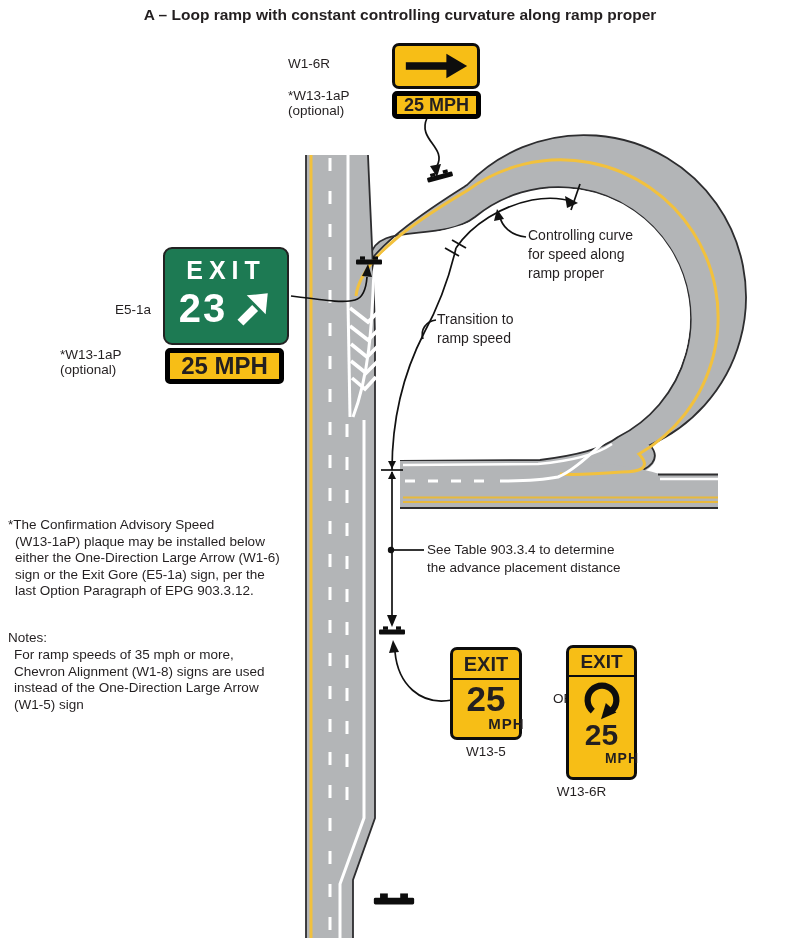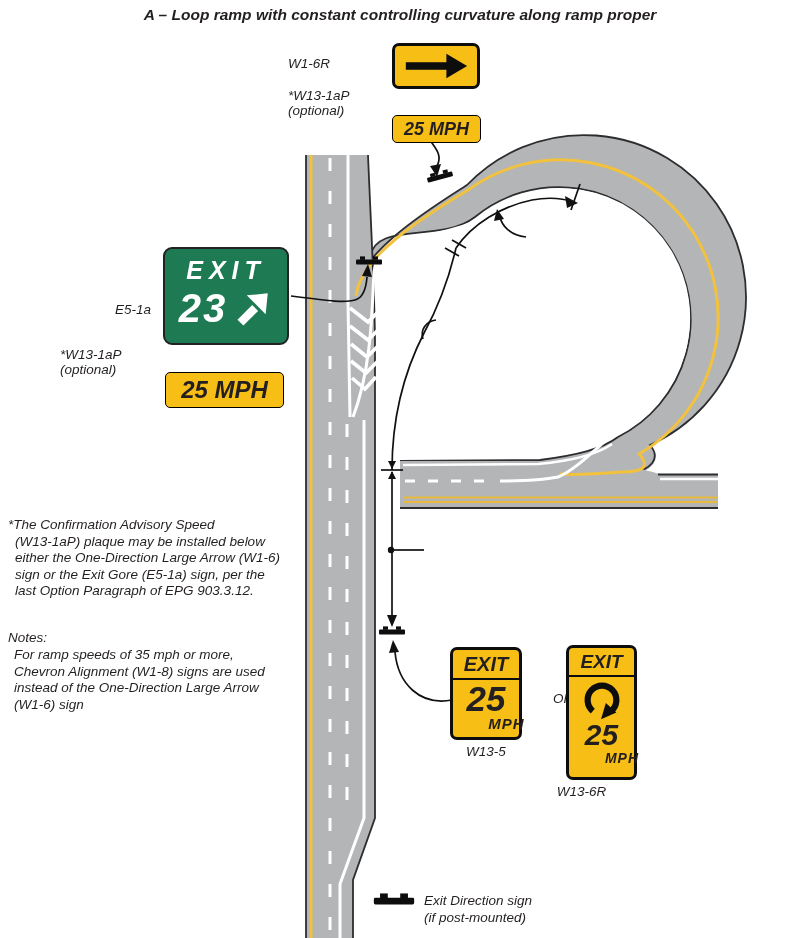--- a/index.html
+++ b/index.html
@@ -1,27 +1,27 @@
 <!DOCTYPE html>
 <html><head>
 <meta charset="utf-8">
 <style>
   html,body{margin:0;padding:0;background:#ffffff;}
   #stage{position:relative;width:800px;height:938px;background:#fff;overflow:hidden;
-         font-family:"Liberation Sans","DejaVu Sans",sans-serif;color:#231f20;font-style:italic;}
+         font-family:"Liberation Sans","DejaVu Sans",sans-serif;color:#231f20;}
   .abs{position:absolute;}
   .pre{white-space:pre-line;}
   .lbl{font-size:13.5px;line-height:16px;}
   .rt{text-align:left;}
   #title{left:0;top:6px;width:800px;text-align:center;font-weight:bold;font-size:15.5px;}
   
   .ysign{background:#f7be16;border:3px solid #0d0d0d;border-radius:7px;box-sizing:border-box;
          display:flex;align-items:center;justify-content:center;flex-direction:column;}
-  .plaque{background:#f7be16;border:1px solid #000000;border-radius:5px;box-sizing:border-box;
-          display:flex;align-items:center;justify-content:center;font-weight:bold;margin-top:24px;}
+  .plaque{background:#f7be16;border:5px solid #000000;border-radius:5px;box-sizing:border-box;
+          display:flex;align-items:center;justify-content:center;font-weight:bold;}
   .gsign{background:#1d7a53;border:2.5px solid #222;border-radius:9px;box-sizing:border-box;
          color:#fff;display:flex;flex-direction:column;align-items:center;}
   .exitbar{width:100%;text-align:center;font-weight:bold;border-bottom:2.5px solid #0d0d0d;box-sizing:border-box;}
   .num{font-weight:bold;line-height:0.95;}
   .mph{font-weight:bold;letter-spacing:1px;line-height:1;padding-left:41px;}
 </style>
 </head>
 <body>
 
 <div id="stage">
@@ -134,31 +134,38 @@
       <svg width="42" height="42" viewBox="0 0 40 40">
         <path d="M 9,33 L 23,19" stroke="#ffffff" stroke-width="8" fill="none"></path>
         <polygon points="15,7 35,5 33,25" fill="#ffffff"></polygon>
       </svg>
     </div>
   </div>
   <div class="abs lbl rt" style="left:60px;top:347px;width:98px;">*W13-1aP</div>
   <div class="abs lbl rt" style="left:60px;top:362px;width:98px;">(optional)</div>
   <div class="abs plaque" style="left:165px;top:348px;width:119px;height:36px;font-size:24px;">25 MPH</div>
 
+  <div class="abs lbl pre" style="left:528px;top:226px;width:140px;line-height:19px;font-size:14px;">Controlling curve
+for speed along
+ramp proper</div>
+  <div class="abs lbl pre" style="left:437px;top:310px;width:120px;line-height:19px;font-size:14px;">Transition to
+ramp speed</div>
+  <div class="abs lbl pre" style="left:427px;top:541px;width:260px;line-height:17.5px;">See Table 903.3.4 to determine
+the advance placement distance</div>
 
   <div class="abs lbl pre" style="left:8px;top:517px;width:340px;line-height:16.5px;text-indent:-7px;padding-left:7px;">*The Confirmation Advisory Speed
 (W13-1aP) plaque may be installed below
 either the One-Direction Large Arrow (W1-6)
 sign or the Exit Gore (E5-1a) sign, per the
 last Option Paragraph of EPG 903.3.12.</div>
   <div class="abs lbl" style="left:8px;top:630px;">Notes:</div>
   <div class="abs lbl pre" style="left:14px;top:647px;width:330px;line-height:16.5px;">For ramp speeds of 35 mph or more,
 Chevron Alignment (W1-8) signs are used
 instead of the One-Direction Large Arrow
-(W1-6) sign</div>
+(W1-5) sign</div>
 
   <div class="abs ysign" style="left:450px;top:647px;width:72px;height:93px;justify-content:flex-start;">
     <div class="exitbar" style="font-size:20px;padding:3px 0 2px;">EXIT</div>
     <div class="num" style="font-size:35px;margin-top:2px;">25</div>
     <div class="mph" style="font-size:15px;margin-top:1px;">MPH</div>
   </div>
   <div class="abs lbl" style="left:450px;top:744px;width:72px;text-align:center;">W13-5</div>
 
   <div class="abs lbl" style="left:533px;top:691px;margin-left:20px;">OR</div>
 
@@ -166,16 +173,14 @@
     <div class="exitbar" style="font-size:19px;padding:3px 0 2px;">EXIT</div>
     <svg width="54" height="46" viewBox="0 0 54 48">
       <path d="M 17.4,35.5 A 15,15 0 1 1 36.6,35.5" stroke="#0d0d0d" stroke-width="6.5" fill="none"></path>
       <polygon points="42,37 31,27 26,44" fill="#0d0d0d"></polygon>
     </svg>
     <div class="num" style="font-size:30px;margin-top:-2px;">25</div>
     <div class="mph" style="font-size:14px;margin-top:1px;">MPH</div>
   </div>
   <div class="abs lbl" style="left:546px;top:784px;width:71px;text-align:center;">W13-6R</div>
 
-  <div class="abs lbl pre" style="left:424px;top:892px;width:180px;line-height:17px;">Exit Direction sign
-(if post-mounted)</div>
 
 </div>
 
 </body></html>

